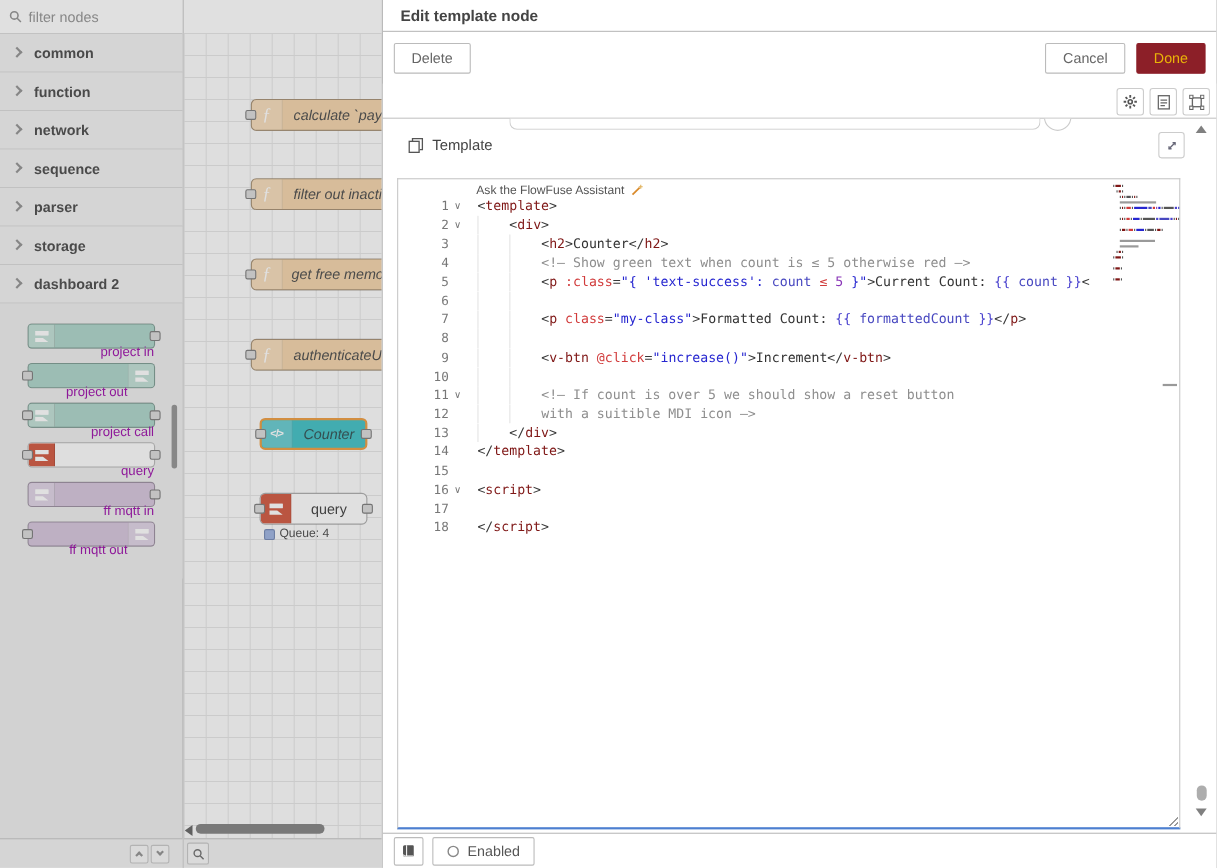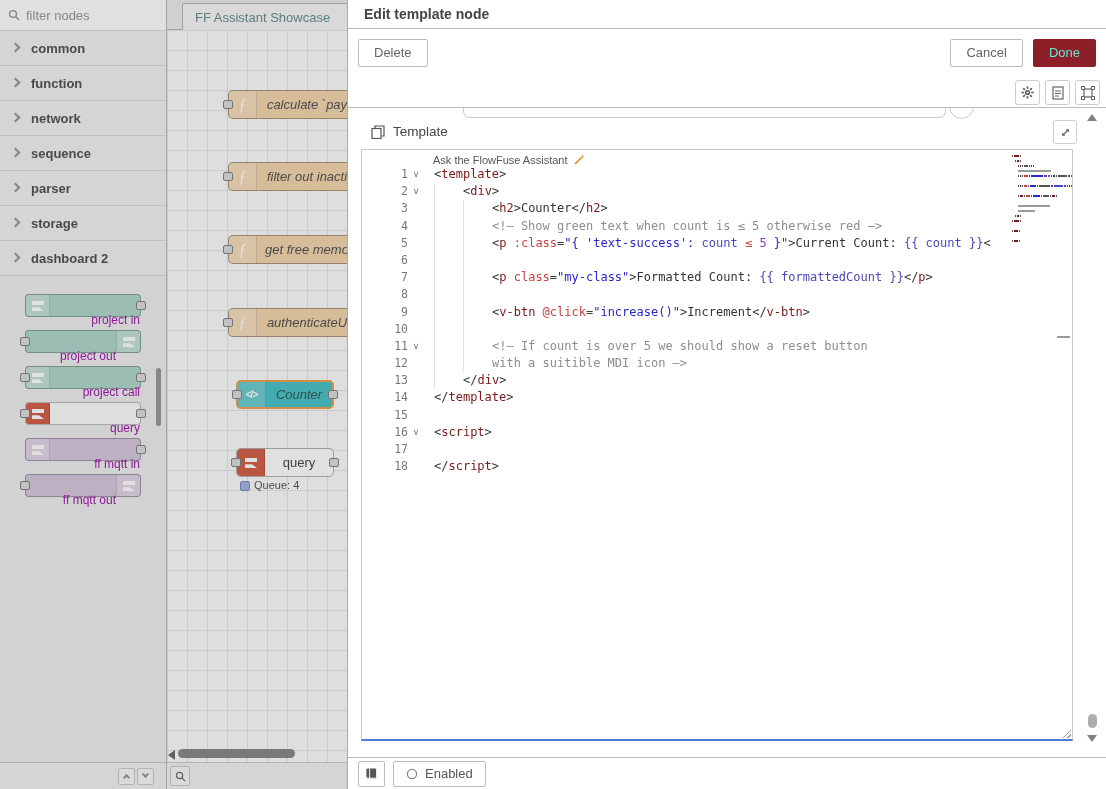--- a/index.html
+++ b/index.html
@@ -57,36 +57,36 @@
   .ws-footer { position:absolute; left:0; right:0; bottom:0; height:27px; background:#f3f3f3; border-top:1px solid #ccc; display:flex; align-items:center; padding-left:3px; }
   .zoom-btn { width:20px; height:20px; border:1px solid #ccc; border-radius:2px; background:#f9f9f9; display:flex; align-items:center; justify-content:center; cursor:pointer; }
 
   .shade { position:absolute; left:0; top:0; width:347px; height:789px; background:rgba(0,0,0,0.12); z-index:50; pointer-events:none; }
 
   
   .tray { position:absolute; left:347px; top:0; width:759px; height:789px; background:#fff; border-left:1px solid #aaa; z-index:60; }
   .tray-header { height:29px; border-bottom:1px solid #bbb; display:flex; align-items:center; padding:0 16px; font-size:14px; font-weight:bold; color:#444; }
   .tray-toolbar { height:47px; display:flex; align-items:center; padding:0 10px; gap:10px; }
   .btn { height:28px; padding:0 15px; border:1px solid #bbb; border-radius:2px; background:#fff; color:#666; font-size:13px; display:flex; align-items:center; cursor:pointer; font-family:"Liberation Sans", sans-serif; }
-  .btn-done { background:#8C1F28; border-color:#8C1F28; color:#5eead4; }
+  .btn-done { background:#8C1F28; border-color:#8C1F28; color:#eab308; }
   .spacer { flex:1; }
   .tray-tabs { position:relative; height:32px; border-bottom:1px solid #bbb; background:#fff; }
   .tab-active { position:absolute; left:5px; bottom:-1px; width:186px; height:31px; background:#fff; border:1px solid #bbb; border-bottom:1px solid #fff; border-radius:3px 3px 0 0; display:flex; align-items:center; gap:9px; padding-left:14px; font-size:13px; font-weight:bold; color:#3f3f3f; cursor:pointer; }
   .tray-iconbtn { position:absolute; top:4px; width:25px; height:25px; border:1px solid #ccc; border-radius:3px; background:#fff; display:flex; align-items:center; justify-content:center; cursor:pointer; }
   .tray-body { position:relative; height:649px; overflow:hidden; background:#fff; }
   .clipped-input { position:absolute; left:115px; top:-6px; width:483px; height:16px; border:1px solid #ccc; border-top:none; border-radius:0 0 7px 7px; background:#fff; }
   .clipped-circle { position:absolute; left:601px; top:-14px; width:25px; height:25px; border:1px solid #ccc; border-radius:50%; background:#fff; }
   .template-row { position:absolute; left:23px; top:16px; display:flex; align-items:center; gap:8px; font-size:13.5px; color:#444; }
   .expand-btn { position:absolute; left:705px; top:12px; width:24px; height:24px; border:1px solid #ccc; border-radius:3px; background:#fff; display:flex; align-items:center; justify-content:center; cursor:pointer; }
   .tri-up { position:absolute; right:9px; top:6px; width:0; height:0; border-left:5px solid transparent; border-right:5px solid transparent; border-bottom:7px solid #808080; cursor:pointer; }
   .tri-down { position:absolute; right:9px; top:627px; width:0; height:0; border-left:5px solid transparent; border-right:5px solid transparent; border-top:7px solid #808080; cursor:pointer; }
   .vthumb { position:absolute; right:9px; top:606px; width:9px; height:14px; border-radius:5px; background:#adadad; cursor:pointer; }
 
   
-  .editor { position:absolute; left:13px; top:41px; width:712px; height:592px; border:1px solid #c8c8c8; border-bottom:2px solid #4d7fd0; background:#fff; overflow:hidden; cursor:text; }
+  .editor { position:absolute; left:13px; top:54px; width:712px; height:592px; border:1px solid #c8c8c8; border-bottom:2px solid #4d7fd0; background:#fff; overflow:hidden; cursor:text; }
   .hint-row { height:16px; display:flex; align-items:center; gap:5px; padding-left:71px; padding-top:3px; font-size:11px; color:#555; cursor:pointer; }
   .cl { display:flex; height:17.2px; }
   .cl-num { width:46px; text-align:right; color:#777; font-size:11.5px; line-height:17.2px; font-family:"DejaVu Sans Mono", monospace; flex:none; }
   .cl-fold { width:16px; text-align:center; color:#777; font-size:9px; line-height:17.2px; flex:none; cursor:pointer; }
   .cl-content { position:relative; flex:1; white-space:pre; overflow:hidden; font-family:"DejaVu Sans Mono", monospace; font-size:12px; line-height:17.2px; color:#383838; }
   .guide { position:absolute; top:0; bottom:0; width:1px; background:#e4e4e4; }
   .c-p { color:#383838; } .c-t { color:#7f1716; } .c-a { color:#d13b3b; }
   .c-s { color:#2626d0; } .c-i { color:#4848c0; } .c-n { color:#8a36b8; }
   .c-o { color:#d13b3b; } .c-c { color:#8e8e8e; } .c-x { color:#333; } .c-b { color:#4b43cf; }
   .minimap { position:absolute; right:8px; top:3px; width:52px; }
@@ -232,25 +232,20 @@
       <div class="pf-btn">
           <span class="chev" style="transform:rotate(-135deg);margin-top:2px"></span>
         </div>
       <div class="pf-btn">
           <span class="chev down"></span>
         </div>
     </div>
   </div>
 
   <div class="workspace">
-    <div class="tabbar">
-      <div class="ws-tab">
-          <span>FF Assistant Showcase</span>
-        </div>
-    </div>
     <div class="grid"></div>
     <div>
         <div class="wnode fn" style="left: 61px; top: 90px; width: 130px;">
           <div class="icon-region">
             <span class="fglyph">ƒ</span>
           </div>
           <div class="wlabel">calculate `pay</div>
           <div class="port port-l"></div>
         </div>
         <div class="wnode fn" style="left: 61px; top: 162px; width: 130px;">

